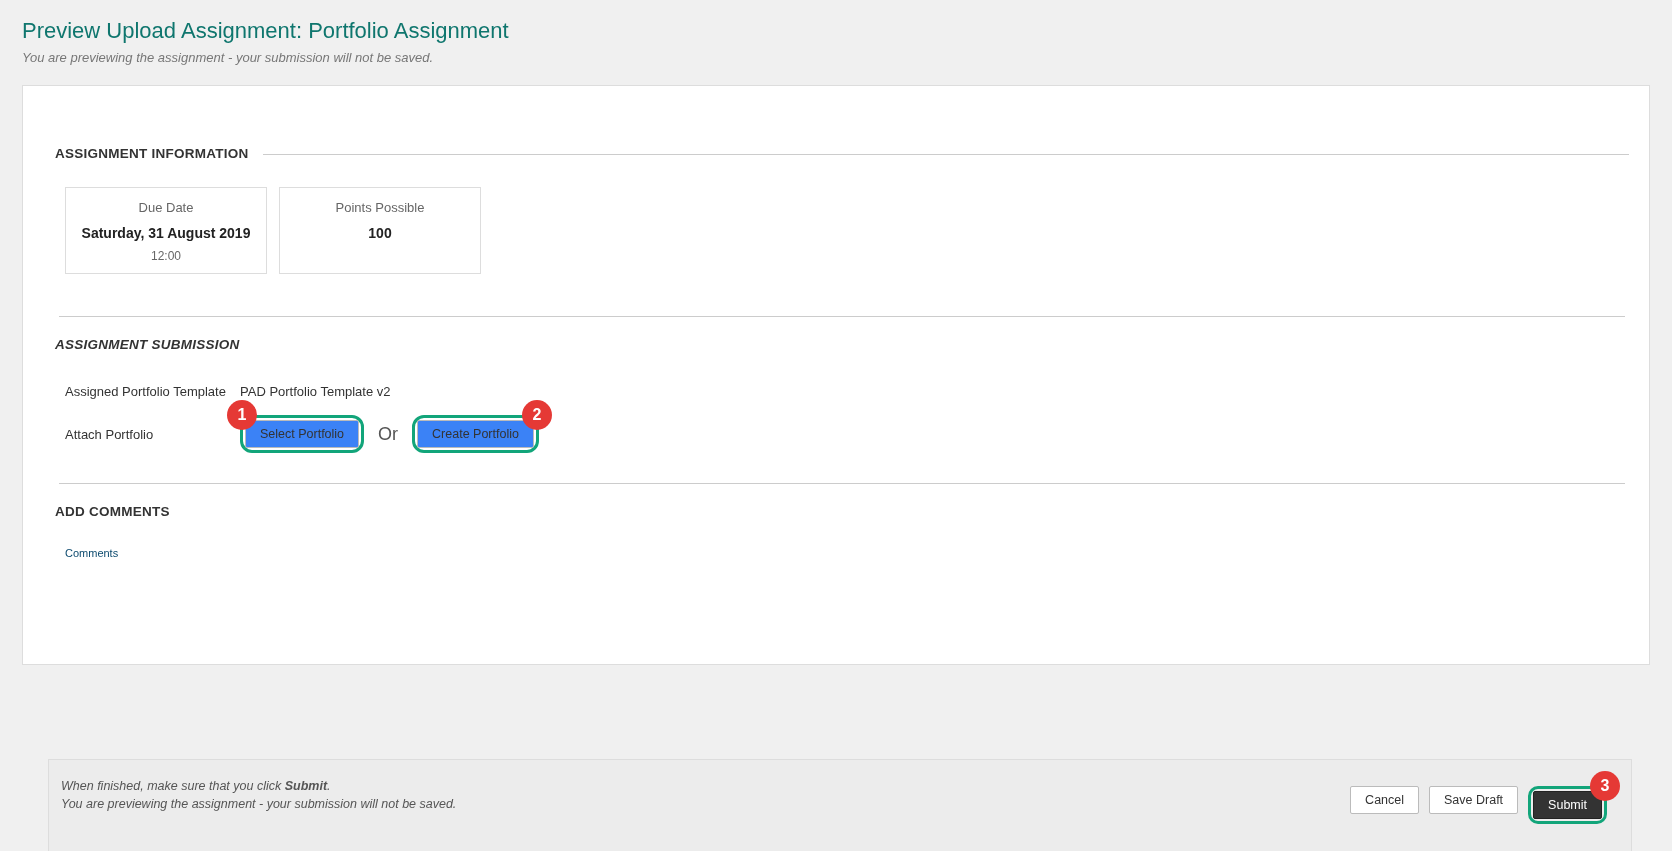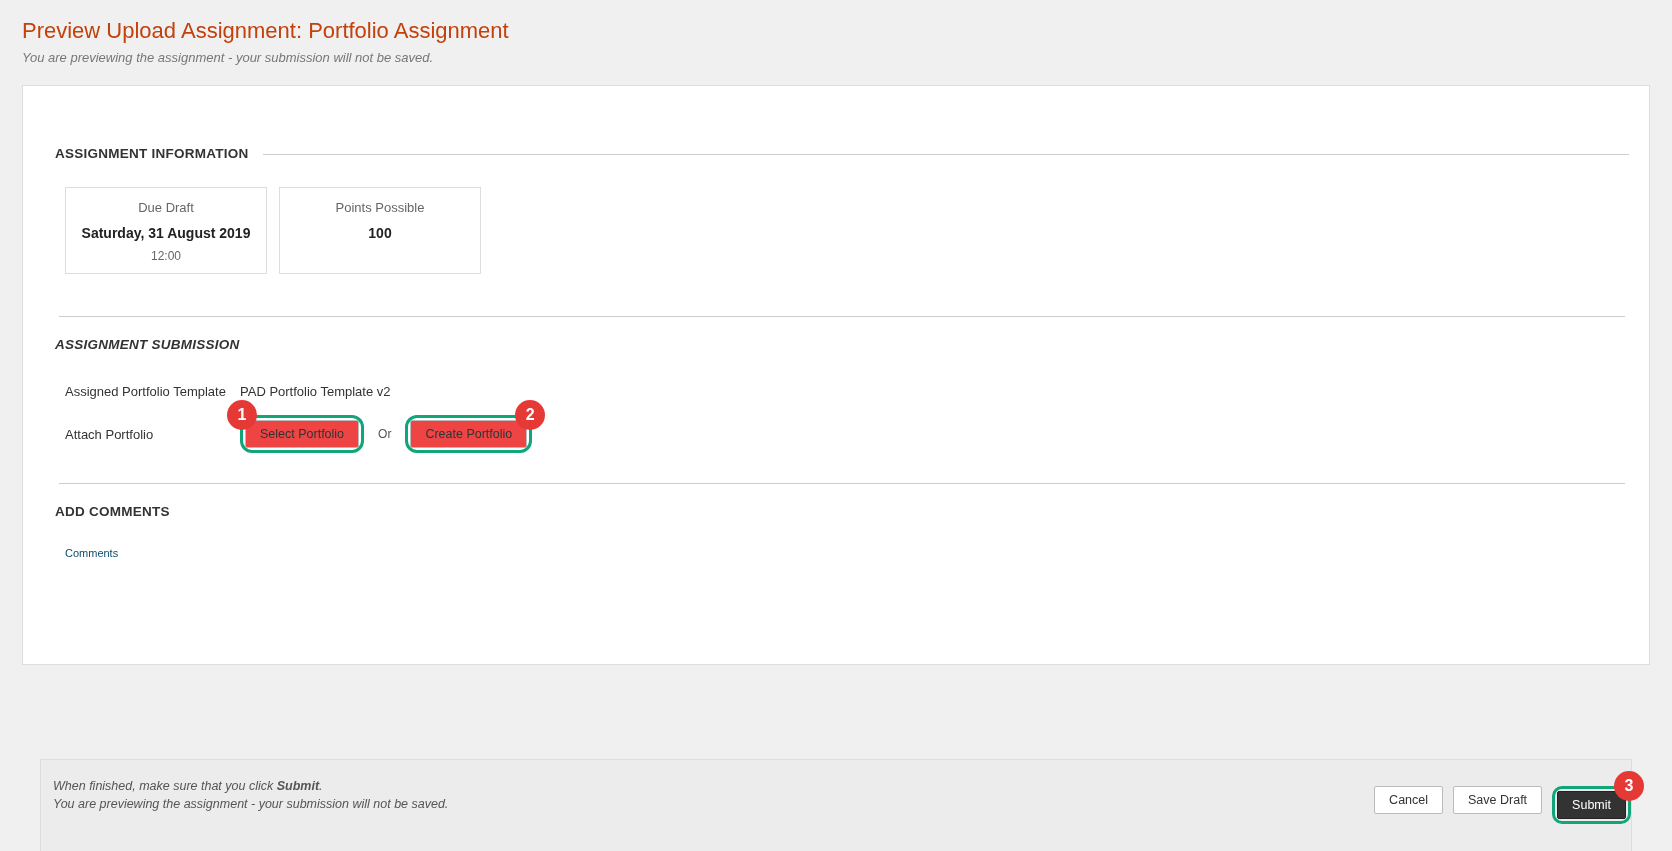--- a/index.html
+++ b/index.html
@@ -10,21 +10,21 @@
     background: #f0f0f0;
     font-family: "Helvetica Neue", Arial, sans-serif;
     color: #333;
     overflow: hidden;
   }
   .page {
     padding: 18px 22px 0 22px;
   }
   .page-title {
     font-size: 22px;
-    color: #c2410c;
+    color: #0f766e;
     margin: 0 0 6px 0;
     font-weight: 400;
   }
   .page-subtitle {
     font-size: 13px;
     font-style: italic;
     color: #777;
     margin-bottom: 20px;
   }
   .main-card {
@@ -93,39 +93,39 @@
     margin-bottom: 16px;
   }
   .row-label {
     width: 175px;
     color: #333;
   }
   .row-value {
     color: #333;
   }
   .btn {
-    background: #ef4444;
+    background: #3b82f6;
     border: 1px solid #bbb;
     border-radius: 2px;
     font-size: 12.5px;
     padding: 6px 14px;
     color: #333;
     cursor: pointer;
     font-family: inherit;
   }
   .btn-white {
     background: #fff;
   }
   .btn-dark {
     background: #333;
     color: #fff;
     border: 1px solid #222;
   }
   .or-text {
-    font-size: 12px;
+    font-size: 18px;
     color: #555;
     margin: 0 6px;
   }
   
   .callout {
     position: relative;
     border: 3px solid #12a57a;
     border-radius: 12px;
     padding: 2px;
     display: inline-flex;
@@ -206,29 +206,29 @@
     top: 2px;
     left: 2px;
     right: 2px;
     height: 26px;
     background: #c4c4c4;
     border-radius: 2px;
   }
   
   .footer {
     position: absolute;
-    left: 40px;
+    left: 48px;
     right: 40px;
     bottom: 0;
     height: 92px;
     background: #ececec;
     border: 1px solid #ddd;
     border-bottom: none;
     box-sizing: border-box;
-    padding: 18px 0 0 12px;
+    padding: 18px 24px 0 12px;
     display: flex;
     justify-content: space-between;
   }
   .footer-text {
     font-size: 12.5px;
     font-style: italic;
     color: #555;
     line-height: 1.4;
   }
   .footer-text .strong {
@@ -251,21 +251,21 @@
 
   <div class="main-card">
 
     <div class="heading-rule">
       <div class="section-heading">ASSIGNMENT INFORMATION</div>
       <div class="line"></div>
     </div>
 
     <div class="info-boxes">
       <div class="info-box">
-        <div class="info-box-label">Due Draft</div>
+        <div class="info-box-label">Due Date</div>
         <div class="info-box-value">Saturday, 31 August 2019</div>
         <div class="info-box-sub">12:00</div>
       </div>
       <div class="info-box">
         <div class="info-box-label">Points Possible</div>
         <div class="info-box-value">100</div>
       </div>
     </div>
 
     <div class="thin-rule"></div>

